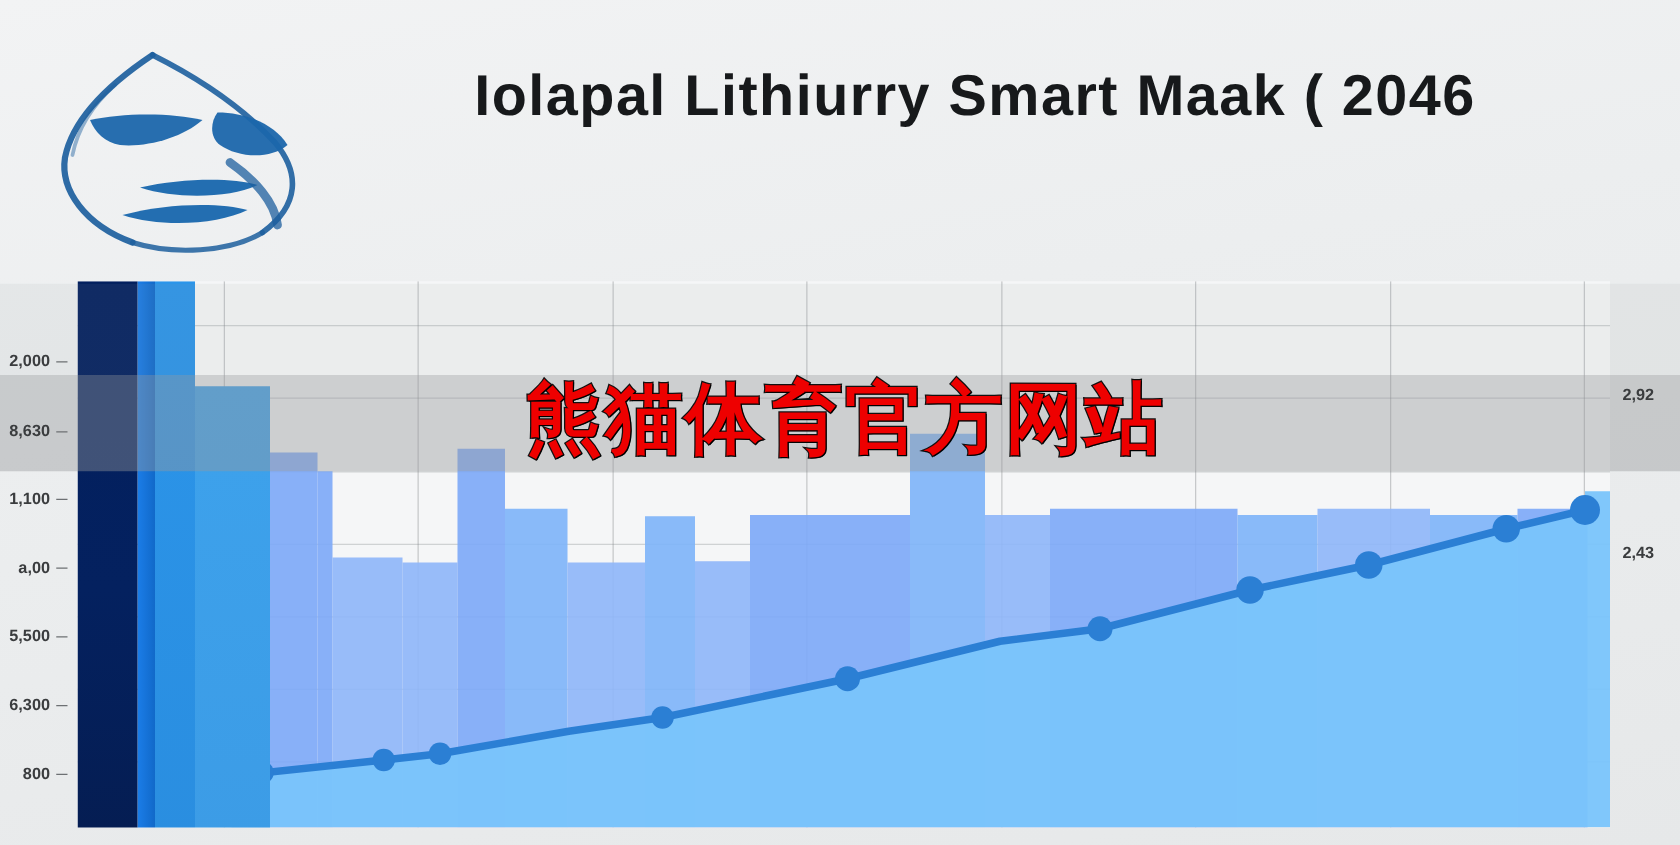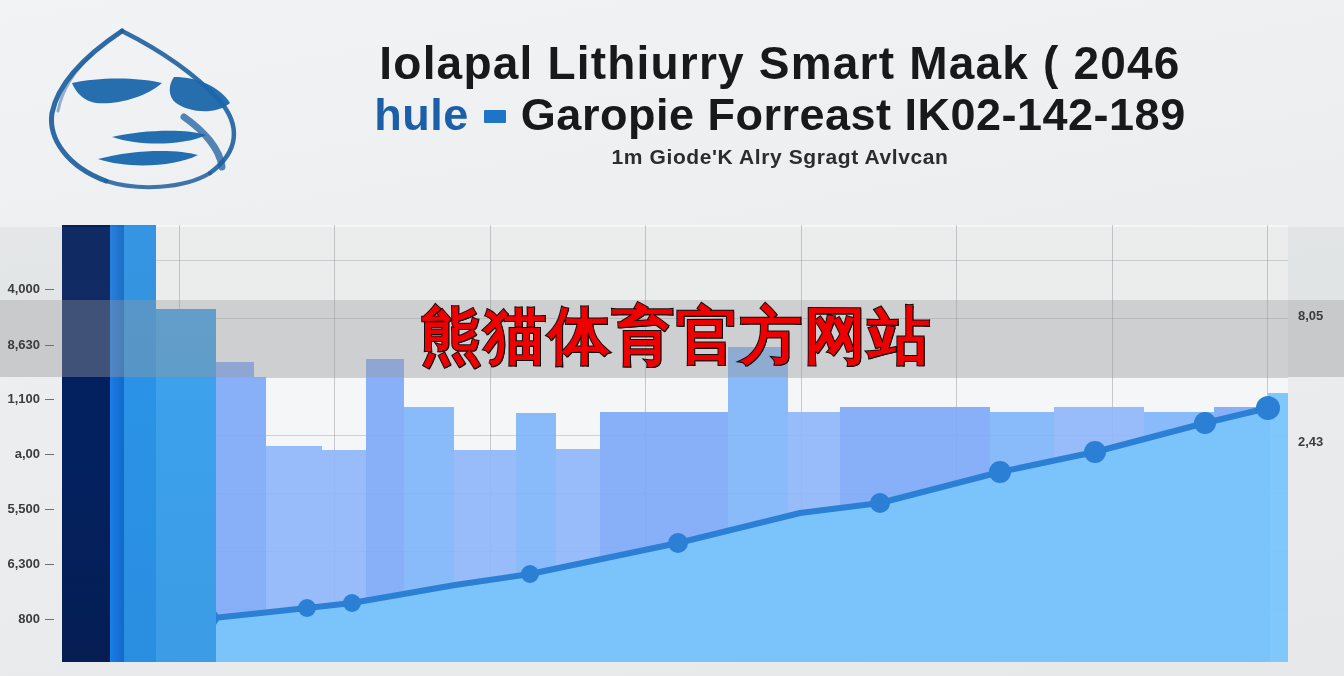--- a/index.html
+++ b/index.html
@@ -7,21 +7,21 @@
     width:1344px;height:676px;overflow:hidden;
     font-family:"Liberation Sans", sans-serif;
     background:#eceeef;
     position:relative;
   }
   #root{position:absolute;inset:0;
     background:linear-gradient(170deg,#f2f3f4 0%,#eceeef 40%,#e6e8e9 100%);
   }
 
   
-  .header{position:absolute;left:0;top:3px;width:1328px;height:225px;}
+  .header{position:absolute;left:0;top:16px;width:1328px;height:225px;}
   .logo{position:absolute;left:34px;top:18px;width:240px;height:175px;}
   .logo svg{display:block;width:100%;height:100%;}
 
   .title-block{position:absolute;left:250px;top:34px;width:1060px;height:170px;
     text-align:center;}
   .title-line1{
     font-size:46px;font-weight:700;color:#17191b;letter-spacing:1.2px;
     line-height:52px;white-space:nowrap;
     filter:blur(.35px);
   }
@@ -99,27 +99,20 @@
           <path d="M78 116 C112 108 154 108 172 114 C152 124 108 126 78 116Z" fill="#1766ad" stroke="none" opacity=".95"></path>
           <path d="M64 138 C100 128 144 128 164 134 C140 146 94 148 64 138Z" fill="#1766ad" stroke="none" opacity=".95"></path>
           <path d="M150 96 C170 110 186 128 188 146" stroke-width="7" opacity=".75"></path>
           <path d="M58 34 C40 50 28 70 24 90" stroke-width="3" opacity=".45"></path>
         </g>
       </svg>
     </div>
 
     <div class="title-block">
       <div class="title-line1">Iolapal Lithiurry Smart Maak  (  2046</div>
-      <div class="title-line2">
-        <span class="accent">hule</span>
-        <span class="swatch"></span>
-        <span>Garopie</span>
-        <span>Forreast  IK02-142-189</span>
-      </div>
-      <div class="subtitle">1m Giode'K Alry Sgragt Avlvcan</div>
     </div>
   </div>
 
   <div class="chart">
 
     <div class="plot">
 
       <div class="gridv" style="left:117px;"></div>
       <div class="gridv" style="left:272px;"></div>
       <div class="gridv" style="left:428px;"></div>
@@ -180,32 +173,32 @@
       <div class="firstbar-side"></div>
       <div class="firstbar"></div>
     </div>
 
   </div>
 
   <div class="band2"></div>
   <div class="band"></div>
 
   <div class="ytick" style="top:281px;">
-    <span>4,000</span><span class="dash"></span></div>
+    <span>2,000</span><span class="dash"></span></div>
   <div class="ytick" style="top:337px;">
     <span>8,630</span><span class="dash"></span></div>
   <div class="ytick" style="top:391px;">
     <span>1,100</span><span class="dash"></span></div>
   <div class="ytick" style="top:446px;">
     <span>a,00</span><span class="dash"></span></div>
   <div class="ytick" style="top:501px;">
     <span>5,500</span><span class="dash"></span></div>
   <div class="ytick" style="top:556px;">
     <span>6,300</span><span class="dash"></span></div>
   <div class="ytick" style="top:611px;">
     <span>800</span><span class="dash"></span></div>
 
-  <div class="ytick-r" style="top:308px;">8,05</div>
+  <div class="ytick-r" style="top:308px;">2,92</div>
   <div class="ytick-r" style="top:434px;">2,43</div>
 
   <div class="watermark">熊猫体育官方网站</div>
 
 </div>
 
 </body></html>

